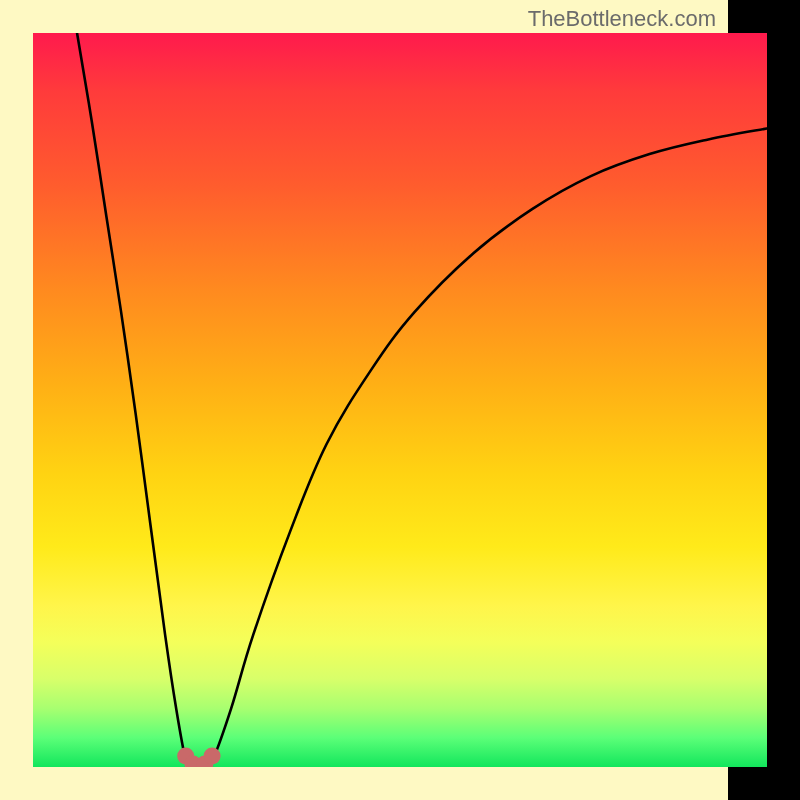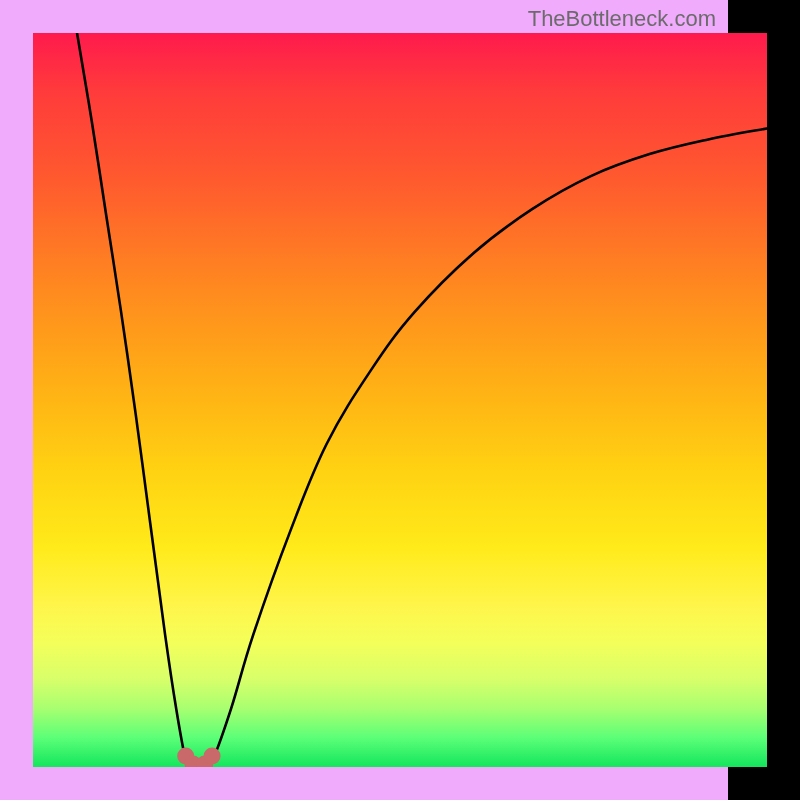--- a/index.html
+++ b/index.html
@@ -8,21 +8,21 @@
     width: 800px;
     height: 800px;
     background: #000;
     font-family: Arial, Helvetica, sans-serif;
     overflow: hidden;
   }
   .frame {
     position: absolute;
     left: 0; top: 0;
     width: 728px; height: 800px;
-    background: #f0abfc;
+    background: #fef9c3;
   }
   .plot-area {
     position: absolute;
     left: 33px;
     top: 33px;
     width: 734px;
     height: 734px;
     
     background: linear-gradient(to bottom,
       #ff1a4d 0%,

